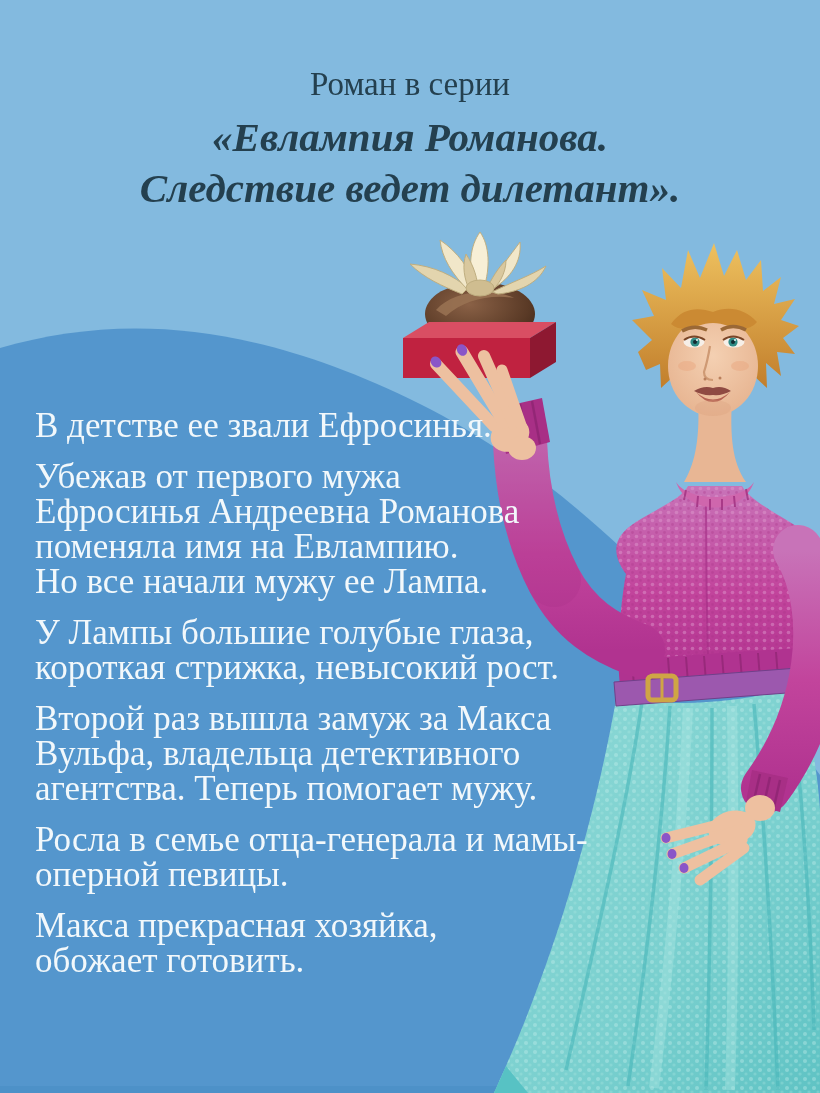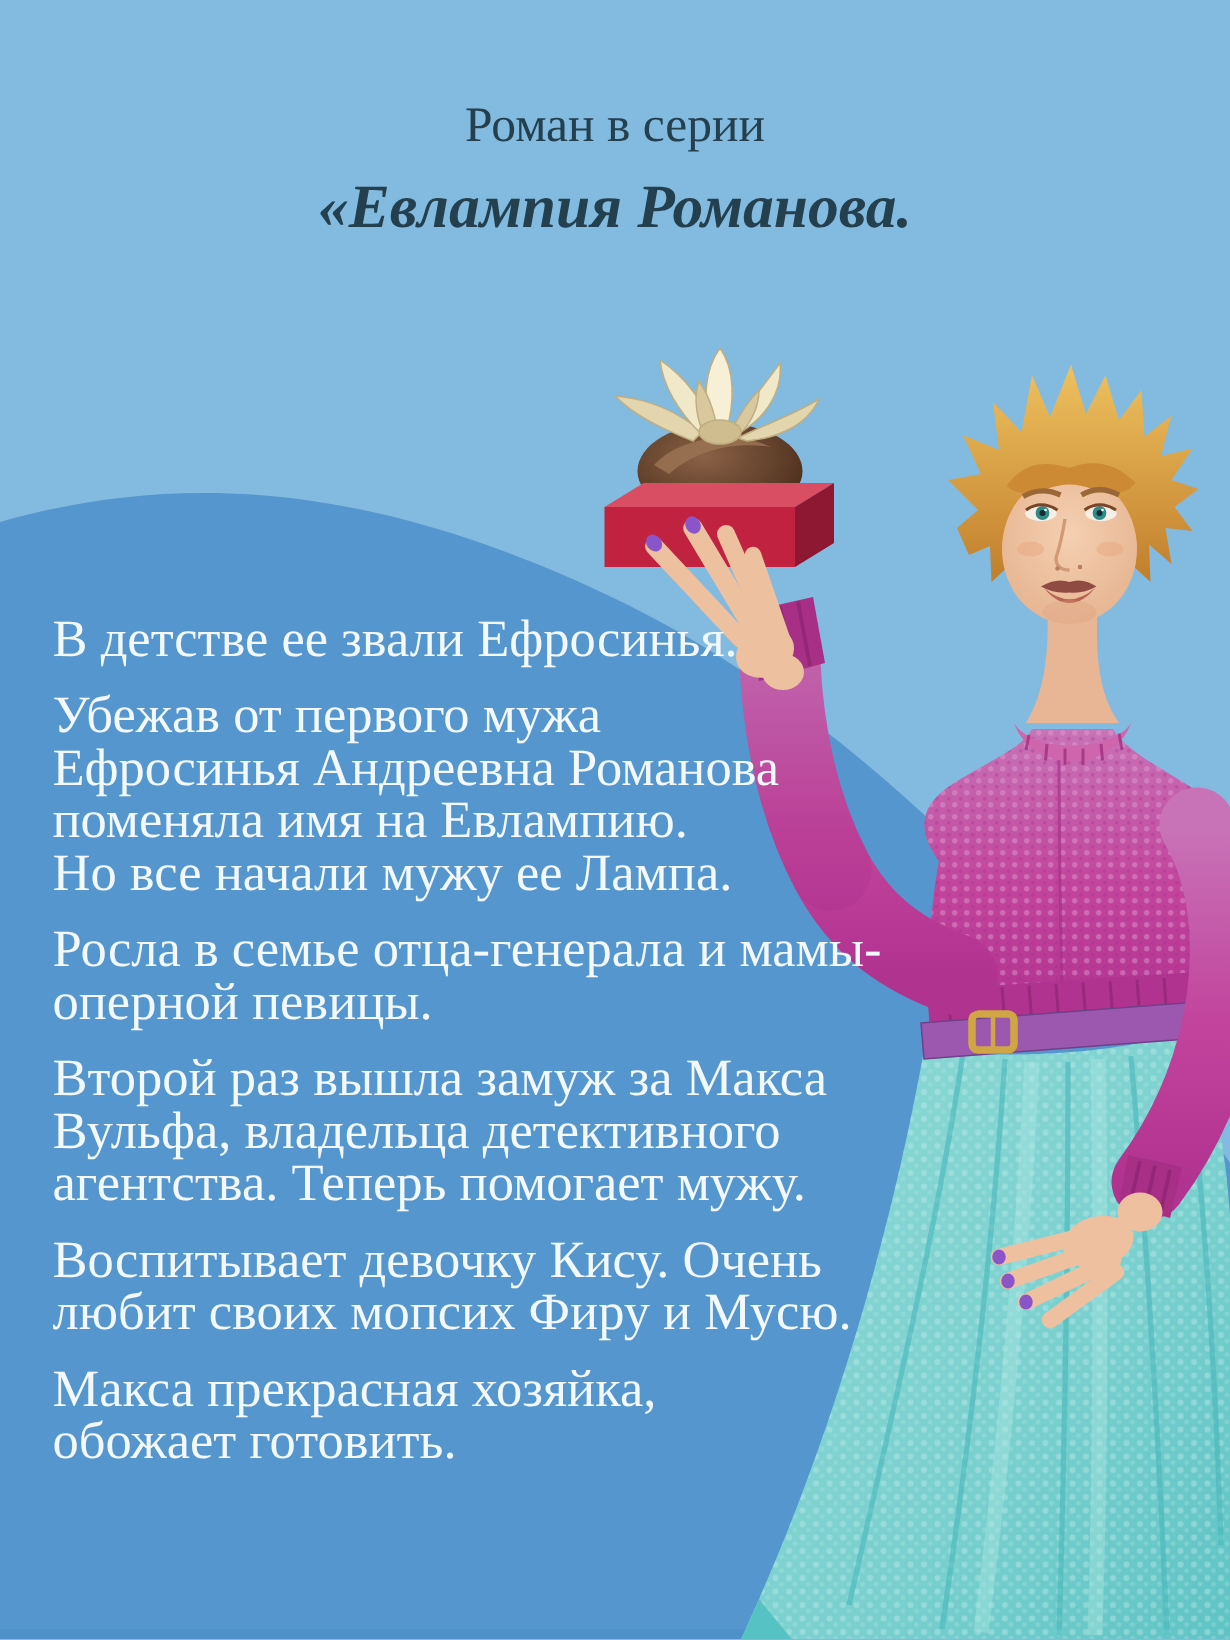--- a/index.html
+++ b/index.html
@@ -34,36 +34,37 @@
   <svg class="bg-svg" width="820" height="1093" viewBox="0 0 820 1093">
     <rect x="0" y="0" width="820" height="1093" fill="#83badf"></rect>
     <path d="M 0,348 C 120,314 250,320 420,404 C 560,474 695,605 820,775 L 820,1093 L 0,1093 Z" fill="#5496cd"></path>
     <rect x="0" y="1086" width="820" height="7" fill="#4d91c8"></rect>
   </svg>
 
   <header class="header">
     <div class="kicker">Роман в серии</div>
     <h1 class="title">
       <div class="title-line">«Евлампия Романова.</div>
+      <div class="title-line">Следствие ведет дилетант».</div>
     </h1>
   </header>
 
   <main class="facts">
     <p>В детстве ее звали Ефросинья.</p>
     <p>Убежав от первого мужа
 Ефросинья Андреевна Романова
 поменяла имя на Евлампию.
 Но все начали мужу ее Лампа.</p>
-    <p>Росла в семье отца-генерала и мамы-
-оперной певицы.</p>
+    <p>У Лампы большие голубые глаза,
+короткая стрижка, невысокий рост.</p>
     <p>Второй раз вышла замуж за Макса
 Вульфа, владельца детективного
 агентства. Теперь помогает мужу.</p>
-    <p>Воспитывает девочку Кису. Очень
-любит своих мопсих Фиру и Мусю.</p>
+    <p>Росла в семье отца-генерала и мамы-
+оперной певицы.</p>
     <p>Макса прекрасная хозяйка,
 обожает готовить.</p>
   </main>
 
   <svg class="figure-svg" width="450" height="863" viewBox="0 0 450 863">
     <defs>
       <linearGradient id="sweaterGrad" x1="0" y1="0" x2="0" y2="1">
         <stop offset="0" stop-color="#c873b8"></stop>
         <stop offset="0.55" stop-color="#c2449c"></stop>
         <stop offset="1" stop-color="#b13390"></stop>

